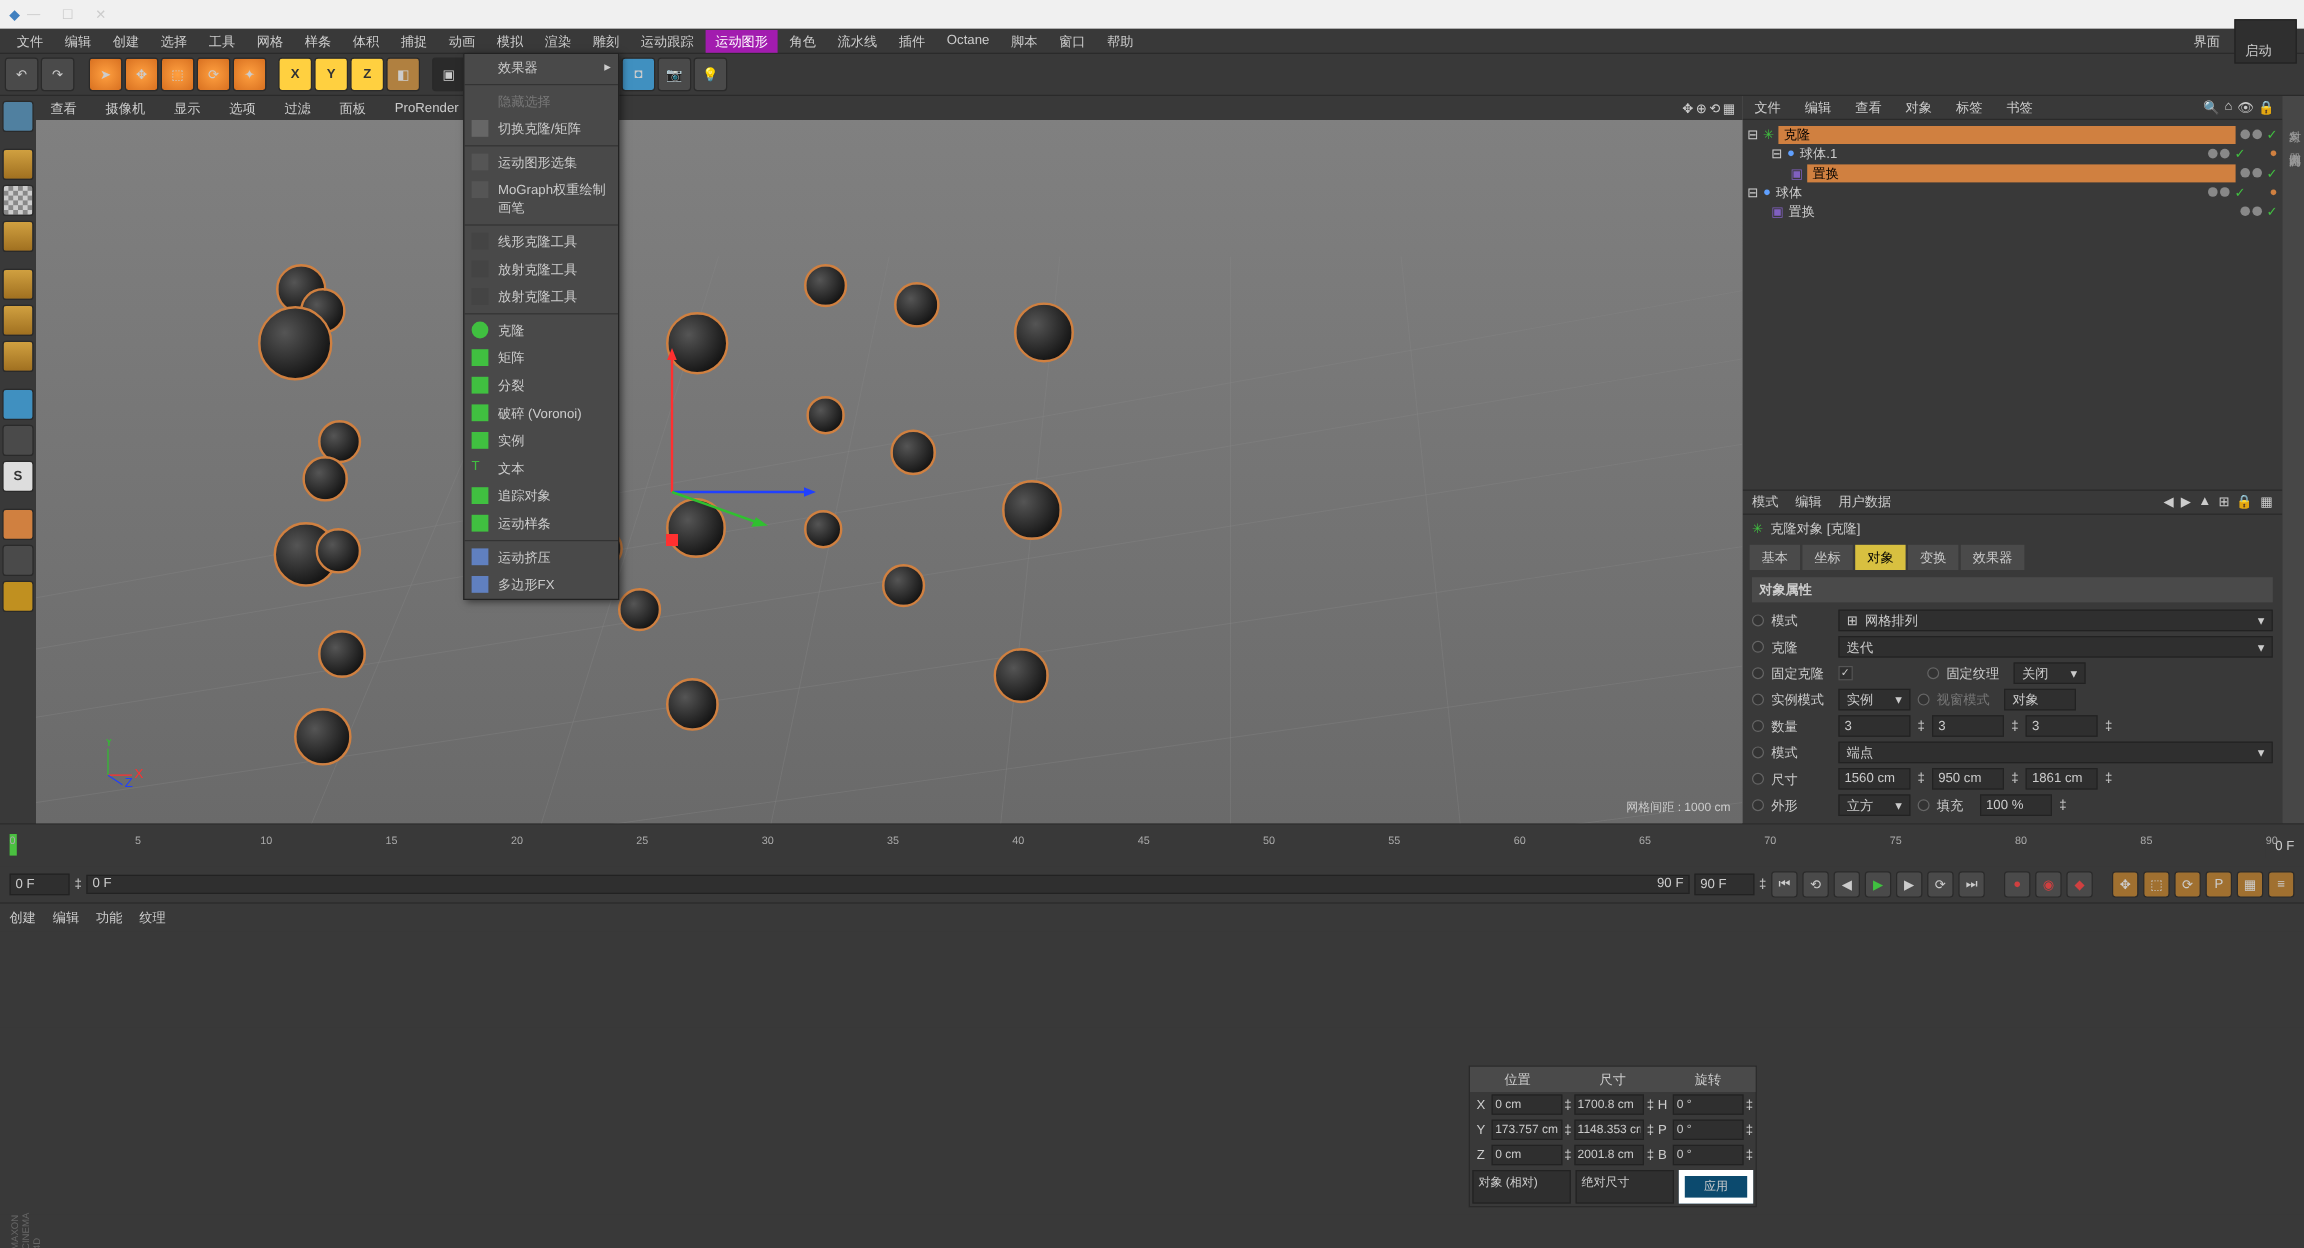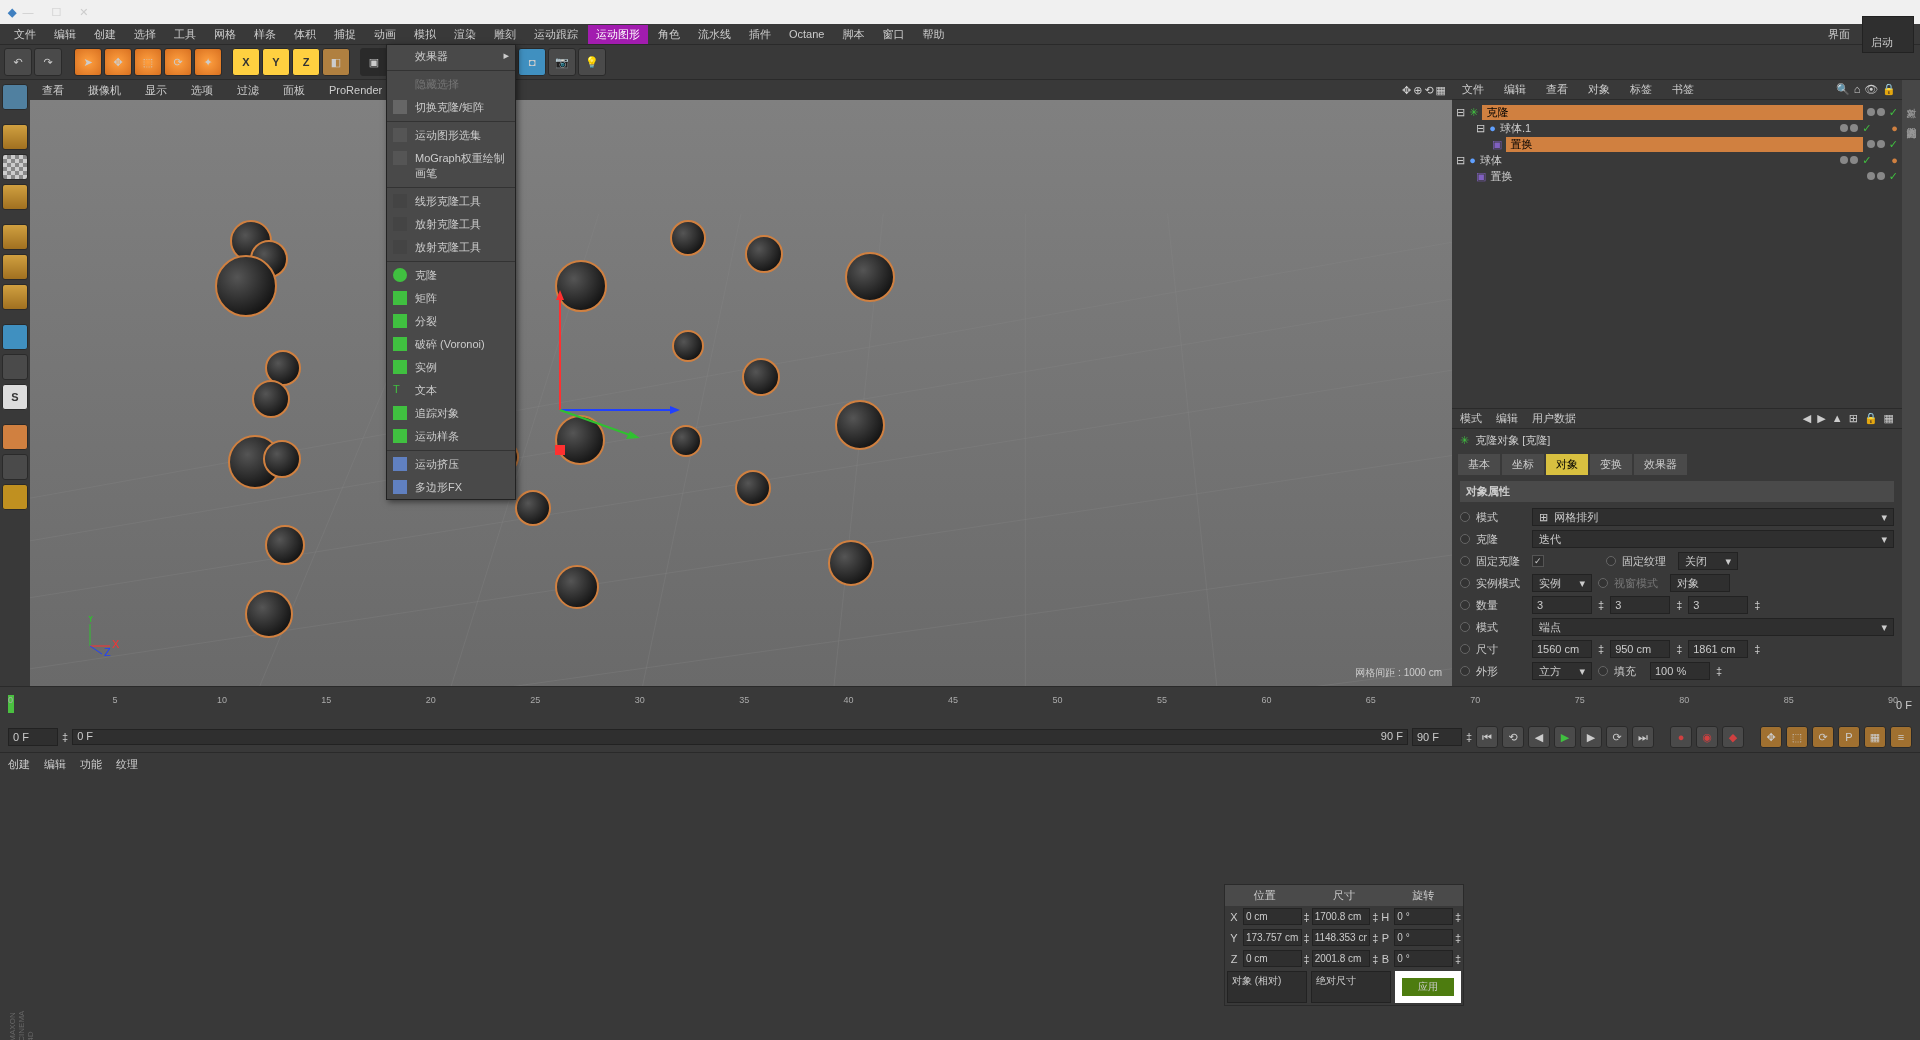--- a/index.html
+++ b/index.html
@@ -76,21 +76,21 @@
 .playbar .pbtn.rec{color:#d04040}
 .bottombar{height:24px;background:#393939;border-top:1px solid #2a2a2a;display:flex;align-items:center;padding:0 8px;gap:14px}
 .coordspanel{position:absolute;right:456px;bottom:34px;width:240px;background:#393939;border:1px solid #2a2a2a}
 .coordspanel .chdr{display:flex;background:#4a4a4a}
 .coordspanel .chdr div{flex:1;text-align:center;padding:3px}
 .coordspanel .crow{display:flex;align-items:center;padding:2px}
 .coordspanel .crow .cl{width:14px;text-align:center}
 .coordspanel .crow input{flex:1;background:#2f2f2f;border:1px solid #222;color:#ccc;padding:2px;font-size:10px;width:50px;margin:0 2px}
 .coordspanel .cftr{display:flex;padding:2px;gap:4px}
 .coordspanel .cftr .csel{flex:1;background:#2f2f2f;border:1px solid #222;padding:2px 4px;font-size:10px}
-.coordspanel .cftr .cbtn{background:#4d7c0f;border:7px solid #ffffff;padding:2px 16px;font-size:10px;cursor:pointer}
+.coordspanel .cftr .cbtn{background:#0c4a6e;border:5px solid #ffffff;padding:2px 16px;font-size:10px;cursor:pointer}
 .sidestrip{width:18px;background:#474747;display:flex;flex-direction:column;align-items:center;padding-top:20px;gap:20px}
 .sidestrip .vtxt{writing-mode:vertical-rl;font-size:10px;color:#999}
 .statusbar{position:absolute;bottom:0;left:0;right:0;height:28px;background:#393939;display:flex;align-items:center;padding:0 8px}
 .maxonlogo{writing-mode:vertical-rl;font-size:8px;color:#666;transform:rotate(180deg)}
 </style>
 </head>
 <body>
 
 <div class="titlebar">
   <span style="color:#4080c0;font-weight:bold;margin-right:6px">◆</span>

